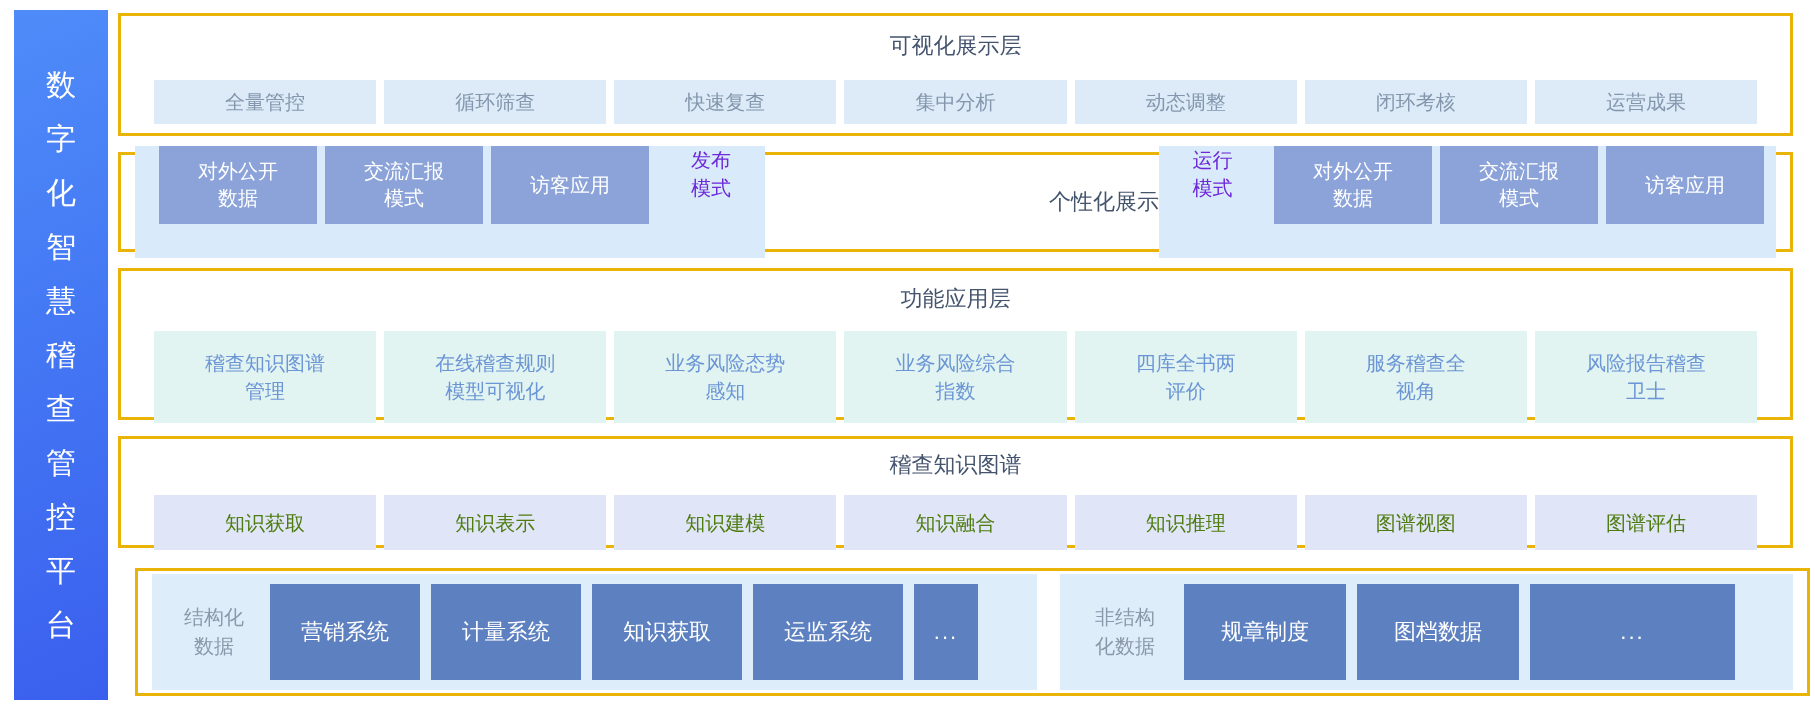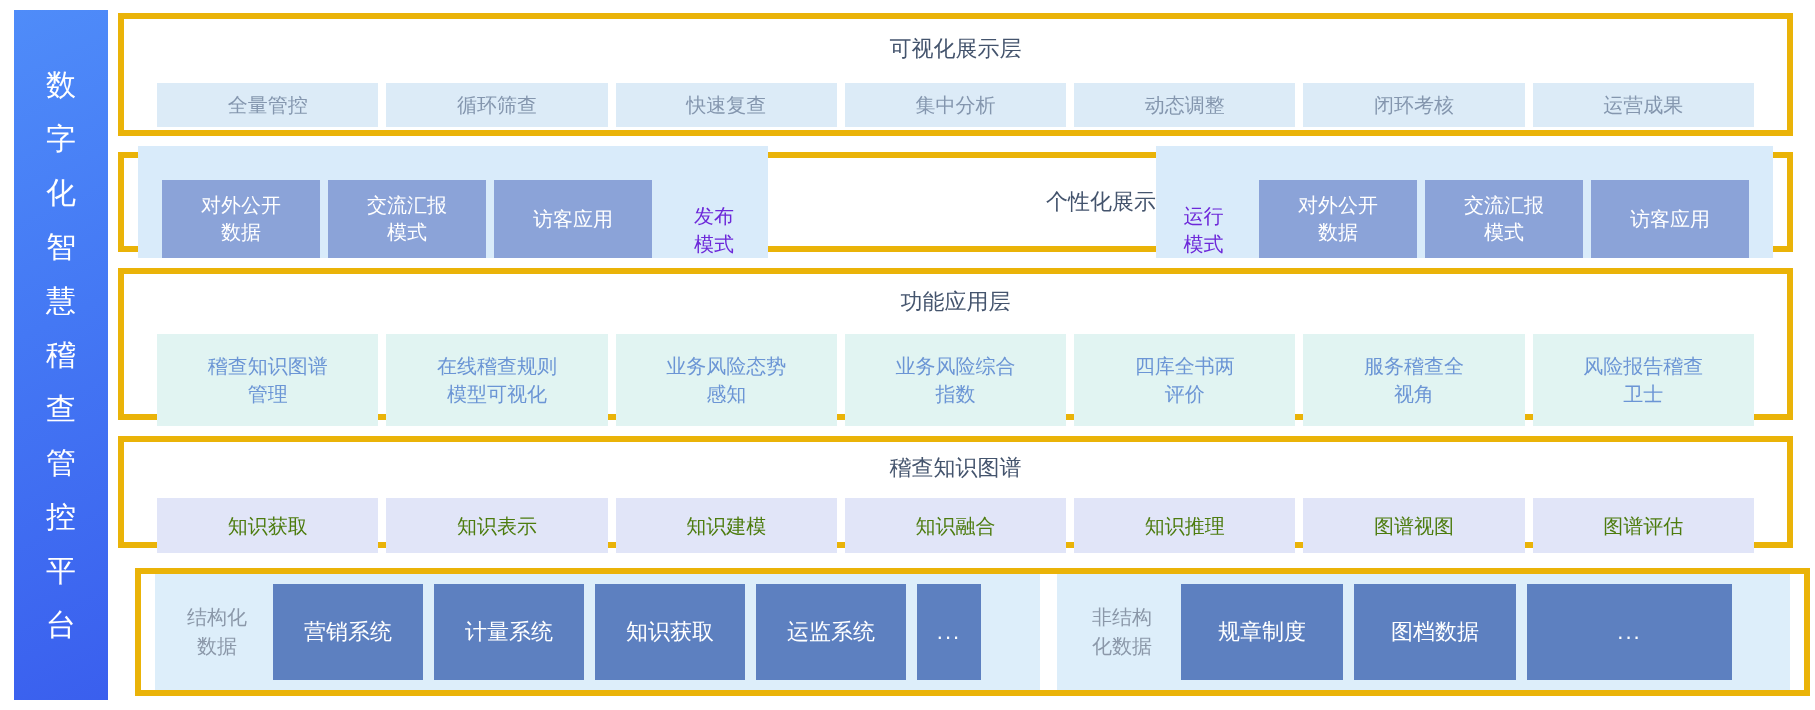--- a/index.html
+++ b/index.html
@@ -13,45 +13,45 @@
     display: flex; flex-direction: column; align-items: center; justify-content: center;
     gap: 24px;
   }
   .side-bar span {
     color: #ffffff; font-size: 30px; line-height: 1; letter-spacing: 0;
   }
 
   
   .layer {
     position: absolute; left: 118px; width: 1675px;
-    background: #ffffff; border: 6px solid #eab308;
+    background: #ffffff; border: 3px solid #eab308;
   }
   .layer-title {
     text-align: center; color: #44546d; font-size: 22px; line-height: 1;
   }
 
   
   .pill-row { display: flex; gap: 8px; padding: 0 33px; }
   .pill {
     flex: 1 1 0; display: flex; align-items: center; justify-content: center;
     text-align: center; font-size: 20px; line-height: 28px; white-space: pre-line;
   }
 
   
   #layer-visual { top: 13px; height: 123px; padding-top: 19px; }
   #layer-visual .pill-row { margin-top: 23px; }
   #layer-visual .pill { height: 44px; background: #dcebf7; color: #8496ae; }
 
   
   #layer-mode { top: 152px; height: 100px; display: flex; align-items: center; padding: 6px 14px; }
   .mode-group {
-    background: #d9ebfa; height: 112px; display: flex; align-items: flex-end;
+    background: #d9ebfa; height: 112px; display: flex; align-items: flex-start;
   }
   .mode-group.left { width: 630px; padding-left: 24px; }
-  .mode-group.right { width: 617px; padding-right: 24px; }
+  .mode-group.right { width: 617px; padding-right: 12px; }
   .mode-box {
     width: 158px; height: 78px; margin-right: 8px; background: #8ba3d8;
     color: #ffffff; font-size: 20px; line-height: 27px;
     display: flex; align-items: center; justify-content: center; text-align: center;
     white-space: pre-line;
   }
   .mode-group.right .mode-box { margin-right: 0; margin-left: 8px; }
   .mode-label {
     flex: 1 1 0; text-align: center; color: #6d28d9; font-size: 20px;
     line-height: 28px; white-space: pre-line;

